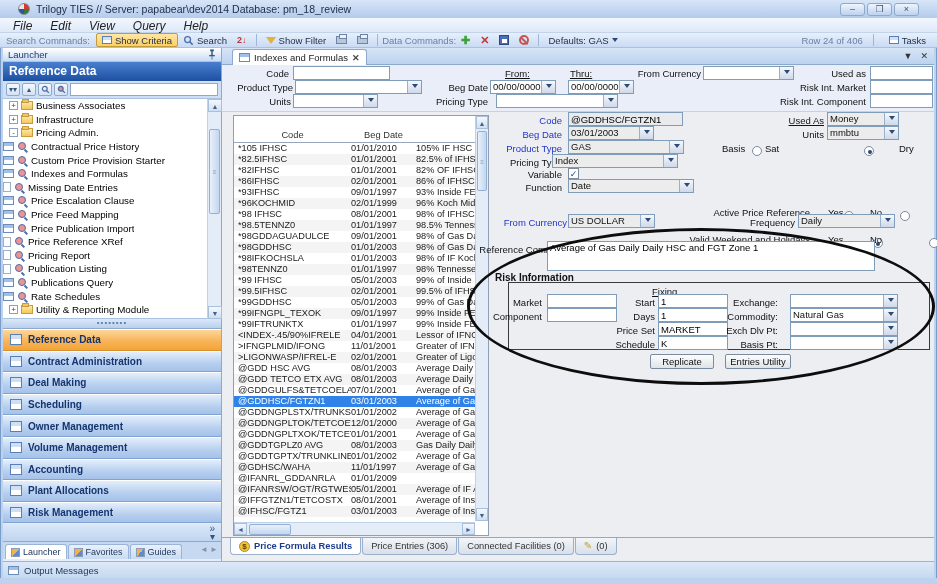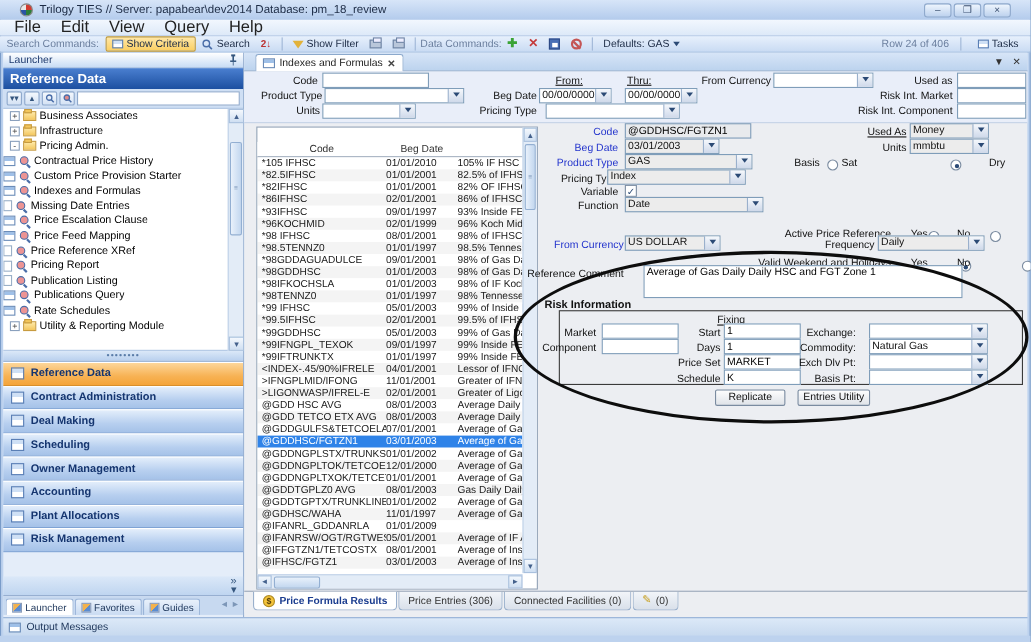--- a/index.html
+++ b/index.html
@@ -19,21 +19,21 @@
             background:conic-gradient(#d23b2f 0 25%,#2d7e3a 25% 50%,#2b54a5 50% 75%,#e8e8e8 75%);
             margin-right:6px;flex:none;border:1px solid #888;}
   #title-text{font-size:10.5px;color:#1c2b45;}
   #win-controls{margin-left:auto;display:flex;gap:2px;}
   .winbtn{width:25px;height:13px;border:1px solid #8fa9cc;border-radius:3px;
           background:linear-gradient(#eef5fd,#bdd2ee);font-size:9px;line-height:11px;
           text-align:center;color:#3a4f70;}
   
   #menubar{left:0;top:18px;right:0;height:15px;background:linear-gradient(#f2f7fe,#dde9f8);
            display:flex;align-items:center;padding:0 4px;border-bottom:1px solid #c2d3ea;}
-  .menu-item{font-size:15px;color:#222;padding:0 9px;}
+  .menu-item{font-size:12px;color:#222;padding:0 9px;font-style:italic;}
   
   #toolbar{left:0;top:33px;right:0;height:15px;background:linear-gradient(#e7f0fc,#c9dbf3);
            display:flex;align-items:center;padding:0 6px;border-bottom:1px solid #aac2e2;}
   .tbtn{display:flex;align-items:center;gap:3px;font-size:9.5px;color:#1c2b45;padding:0 5px;height:14px;}
   .tbtn.hl{background:linear-gradient(#ffe7a6,#fbcf63);border:1px solid #c29b3a;border-radius:2px;}
   .tsep{width:1px;height:12px;background:#9fb6d6;margin:0 4px;}
   .ticon-sq{width:10px;height:8px;border:1px solid #5a7fb5;background:linear-gradient(#cfe0f5 0 3px,#fff 3px);}
   .glyph{font-size:11px;line-height:11px;font-weight:bold;}
   #toolbar-right{margin-left:auto;display:flex;align-items:center;gap:6px;}
   .funnel{width:0;height:0;border-left:5px solid transparent;border-right:5px solid transparent;
@@ -286,20 +286,25 @@
             <span class="ticon grid"></span>
             <span class="ticon mag"></span>
             <span class="tlabel">Price Escalation Clause</span>
           </div>
           <div class="tree-row child">
             <span class="ticon grid"></span>
             <span class="ticon mag"></span>
             <span class="tlabel">Price Feed Mapping</span>
           </div>
           <div class="tree-row child">
+            <span class="ticon grid"></span>
+            <span class="ticon mag"></span>
+            <span class="tlabel">Price Publication Import</span>
+          </div>
+          <div class="tree-row child">
             <span class="ticon doc"></span>
             <span class="ticon mag"></span>
             <span class="tlabel">Price Reference XRef</span>
           </div>
           <div class="tree-row child">
             <span class="ticon doc"></span>
             <span class="ticon mag"></span>
             <span class="tlabel">Pricing Report</span>
           </div>
           <div class="tree-row child">
@@ -343,20 +348,24 @@
           <span class="mod-icon"></span>
           <span class="mod-label">Deal Making</span>
         </div>
         <div class="module">
           <span class="mod-icon"></span>
           <span class="mod-label">Scheduling</span>
         </div>
         <div class="module">
           <span class="mod-icon"></span>
           <span class="mod-label">Owner Management</span>
+        </div>
+        <div class="module">
+          <span class="mod-icon"></span>
+          <span class="mod-label">Volume Management</span>
         </div>
         <div class="module">
           <span class="mod-icon"></span>
           <span class="mod-label">Accounting</span>
         </div>
         <div class="module">
           <span class="mod-icon"></span>
           <span class="mod-label">Plant Allocations</span>
         </div>
         <div class="module">
@@ -722,21 +731,21 @@
         </span>
       </span>
 
     <span class="lbl r abs" style="left:440px;top:185px;width:148px;">Valid Weekend and Holidays</span>
     <span class="rad on abs" style="left:593px;top:186px;"></span>
     <span class="lbl abs" style="left:606px;top:185px;">Yes</span>
     <span class="rad abs" style="left:635px;top:186px;"></span>
     <span class="lbl abs" style="left:648px;top:185px;">No</span>
 
     <span class="lbl r abs" style="left:257px;top:195px;width:88px;">Reference Comment</span>
-    <textarea class="txt abs" style="left: 363px; top: 193px; width: 290px; height: 30px; resize: none;">Average of Gas Daily Daily HSC and FGT Zone 1</textarea>
+    <textarea class="txt abs" style="left: 325px; top: 193px; width: 328px; height: 30px; resize: none;">Average of Gas Daily Daily HSC and FGT Zone 1</textarea>
 
     
     <span class="lbl abs" style="left:273px;top:223px;font-weight:bold;font-size:10px;">Risk Information</span>
     <div id="risk-box" class="abs" style="left:286px;top:234px;width:422px;height:68px;"></div>
     <span class="lbl ul abs" style="left:430px;top:237px;">Fixing</span>
 
     <span class="lbl r abs" style="left:285px;top:248px;width:35px;">Market</span>
     <input class="txt abs" style="left: 325px; top: 246px; width: 70px;" value="">
     <span class="lbl r abs" style="left:403px;top:248px;width:30px;">Start</span>
     <input class="txt abs" style="left: 436px; top: 246px; width: 70px;" value="1">

